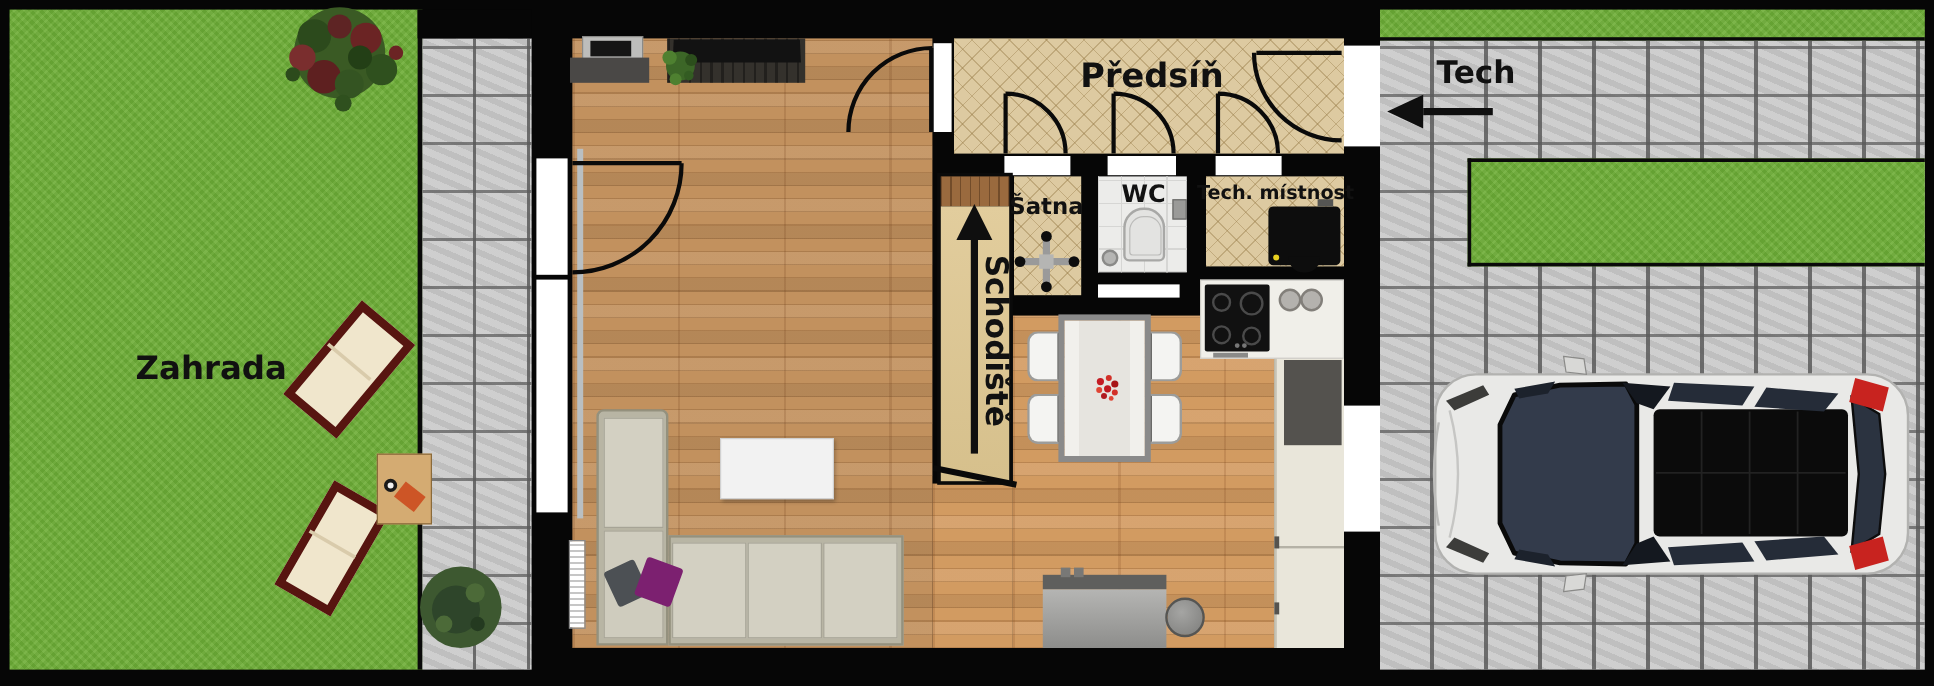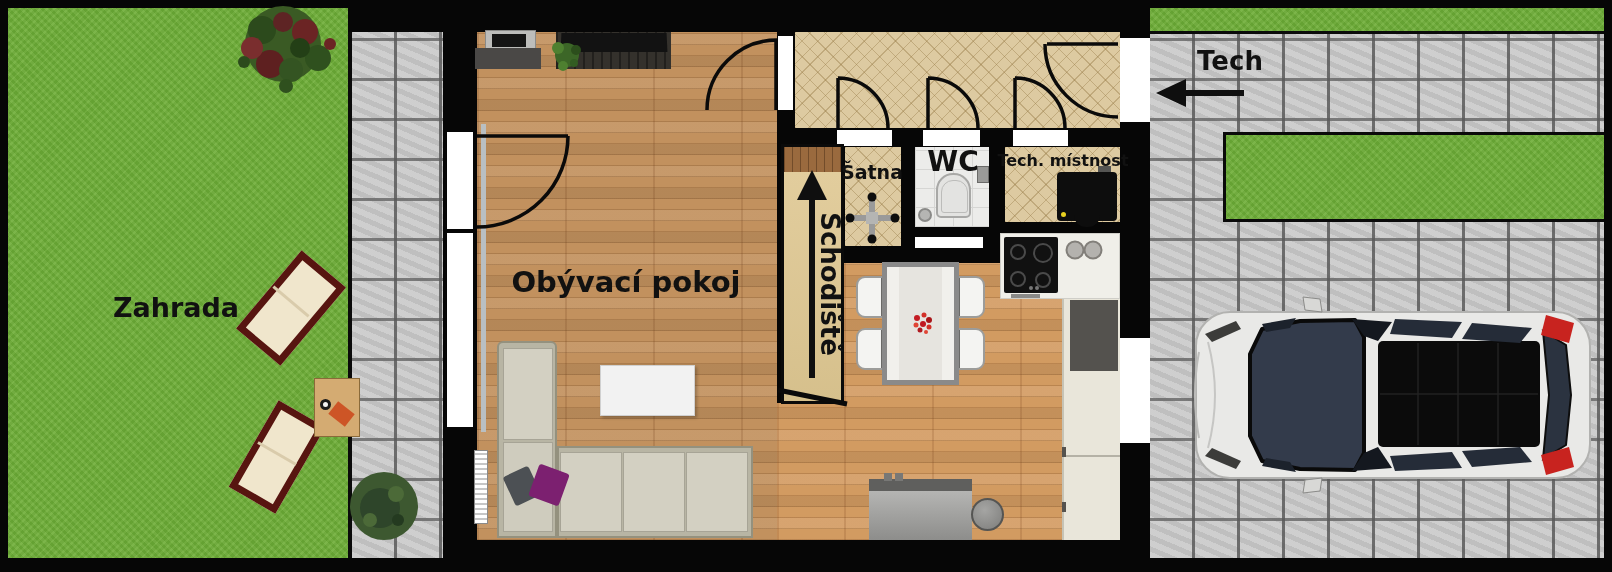--- a/index.html
+++ b/index.html
@@ -137,23 +137,23 @@
   <div class="abs" style="left:869px;top:479px;width:103px;height:61px;background:linear-gradient(180deg,#b5b5b3,#8d8d8b);border-top:12px solid #5f5f5d;box-sizing:border-box;z-index:6;"></div>
   <div class="abs" style="left:884px;top:473px;width:8px;height:8px;background:#787876;z-index:7;"></div>
   <div class="abs" style="left:895px;top:473px;width:8px;height:8px;background:#787876;z-index:7;"></div>
   <div class="abs" style="left:971px;top:498px;width:33px;height:33px;border-radius:50%;background:radial-gradient(circle at 40% 35%,#a5a5a3,#7d7d7b);border:2px solid #555553;box-sizing:border-box;z-index:6;"></div>
 
   <div class="abs grass" style="left:1150px;top:8px;width:454px;height:26px;border-bottom:3px solid #0a0a0a;box-sizing:border-box;"></div>
   <div class="abs paved" style="left:1150px;top:34px;width:454px;height:524px;"></div>
   <div class="abs grass" style="left:1223px;top:132px;width:381px;height:90px;border:3px solid #0a0a0a;border-right:none;box-sizing:border-box;"></div>
 
   <div class="lbl" style="left:176px;top:307px;font-size:27px;">Zahrada</div>
-  <div class="lbl" style="left:626px;top:282px;font-size:29px;">Obývací pokoj</div>
+  <div class="lbl" style="left:960px;top:63px;font-size:28px;">Předsíň</div>
   <div class="lbl" style="left:872px;top:172px;font-size:19px;">Šatna</div>
-  <div class="lbl" style="left:953px;top:161px;font-size:28px;">WC</div>
+  <div class="lbl" style="left:953px;top:161px;font-size:20px;">WC</div>
   <div class="lbl" style="left:1063px;top:160px;font-size:16px;">Tech. místnost</div>
   <div class="lbl" style="left:830px;top:284px;font-size:26px;transform:translate(-50%,-50%) rotate(90deg);">Schodiště</div>
   <div class="lbl" style="left:1230px;top:61px;font-size:26px;">Tech</div>
 
   <svg width="1612" height="572" viewBox="0 0 1612 572">
 
     <g>
       <circle cx="283" cy="44" r="38" fill="#3a5a24"></circle>
       <circle cx="262" cy="30" r="14" fill="#2c4a1c"></circle>
       <circle cx="305" cy="32" r="13" fill="#6b2424"></circle>

